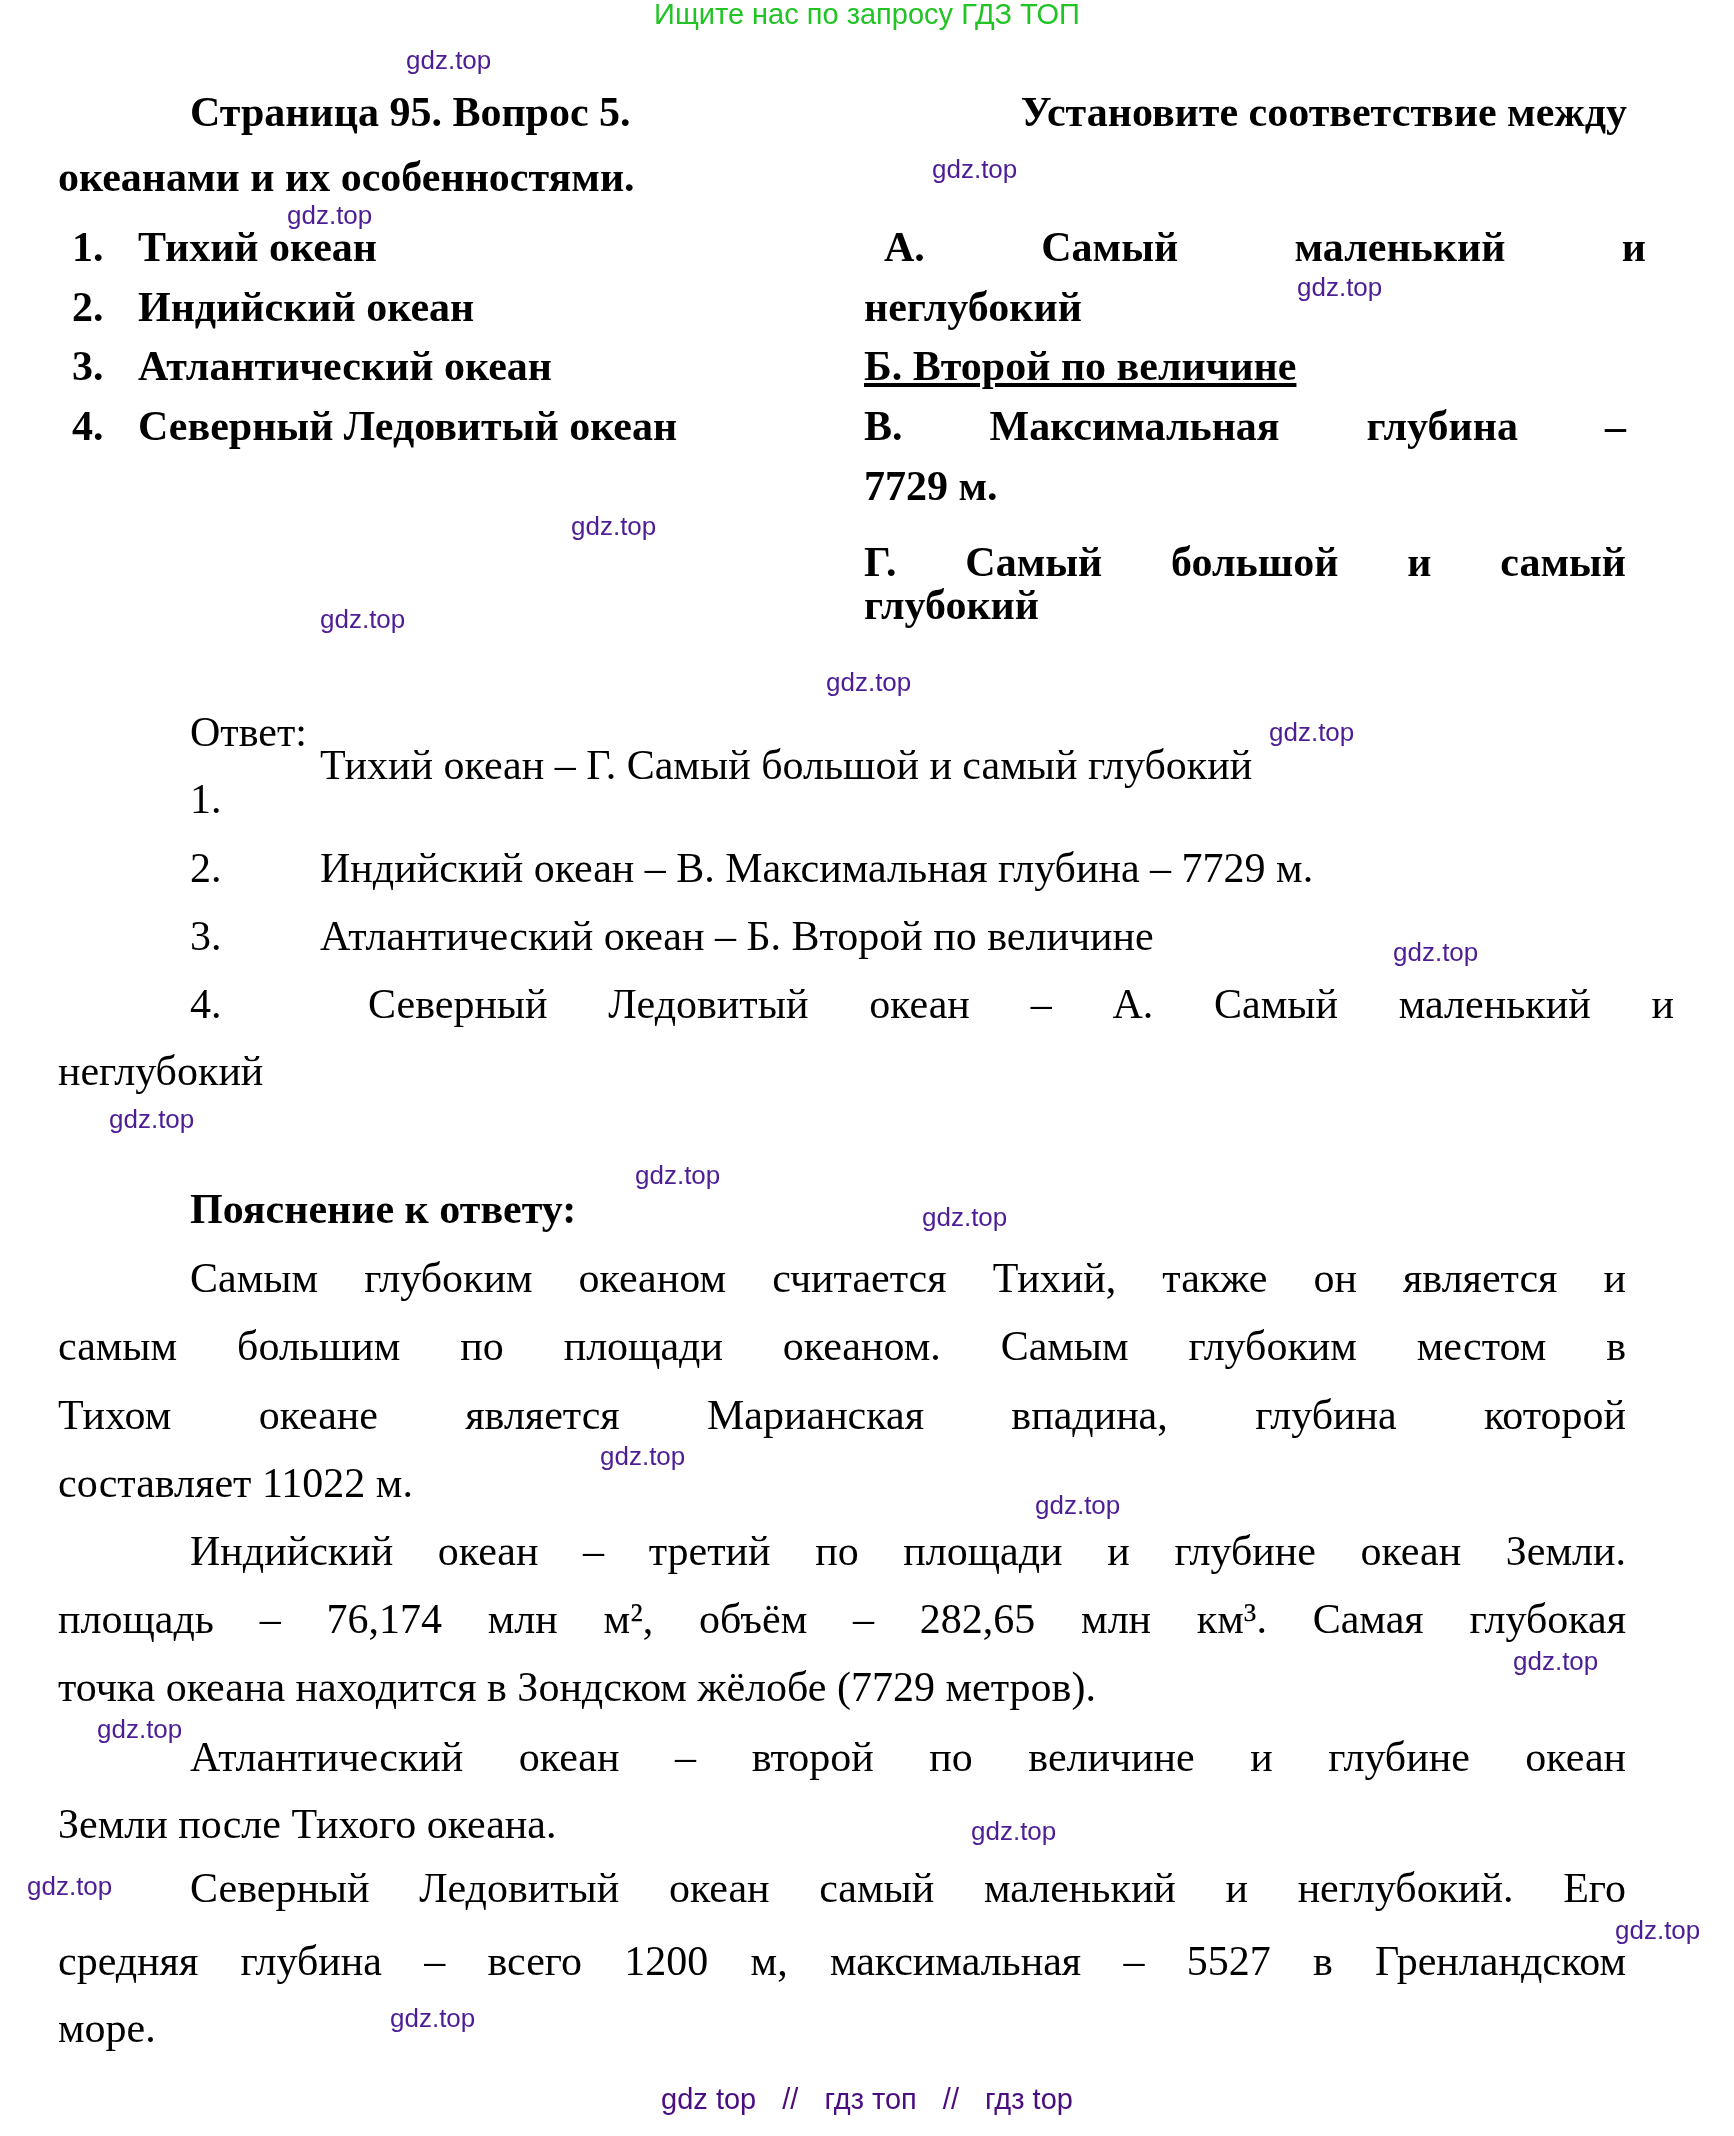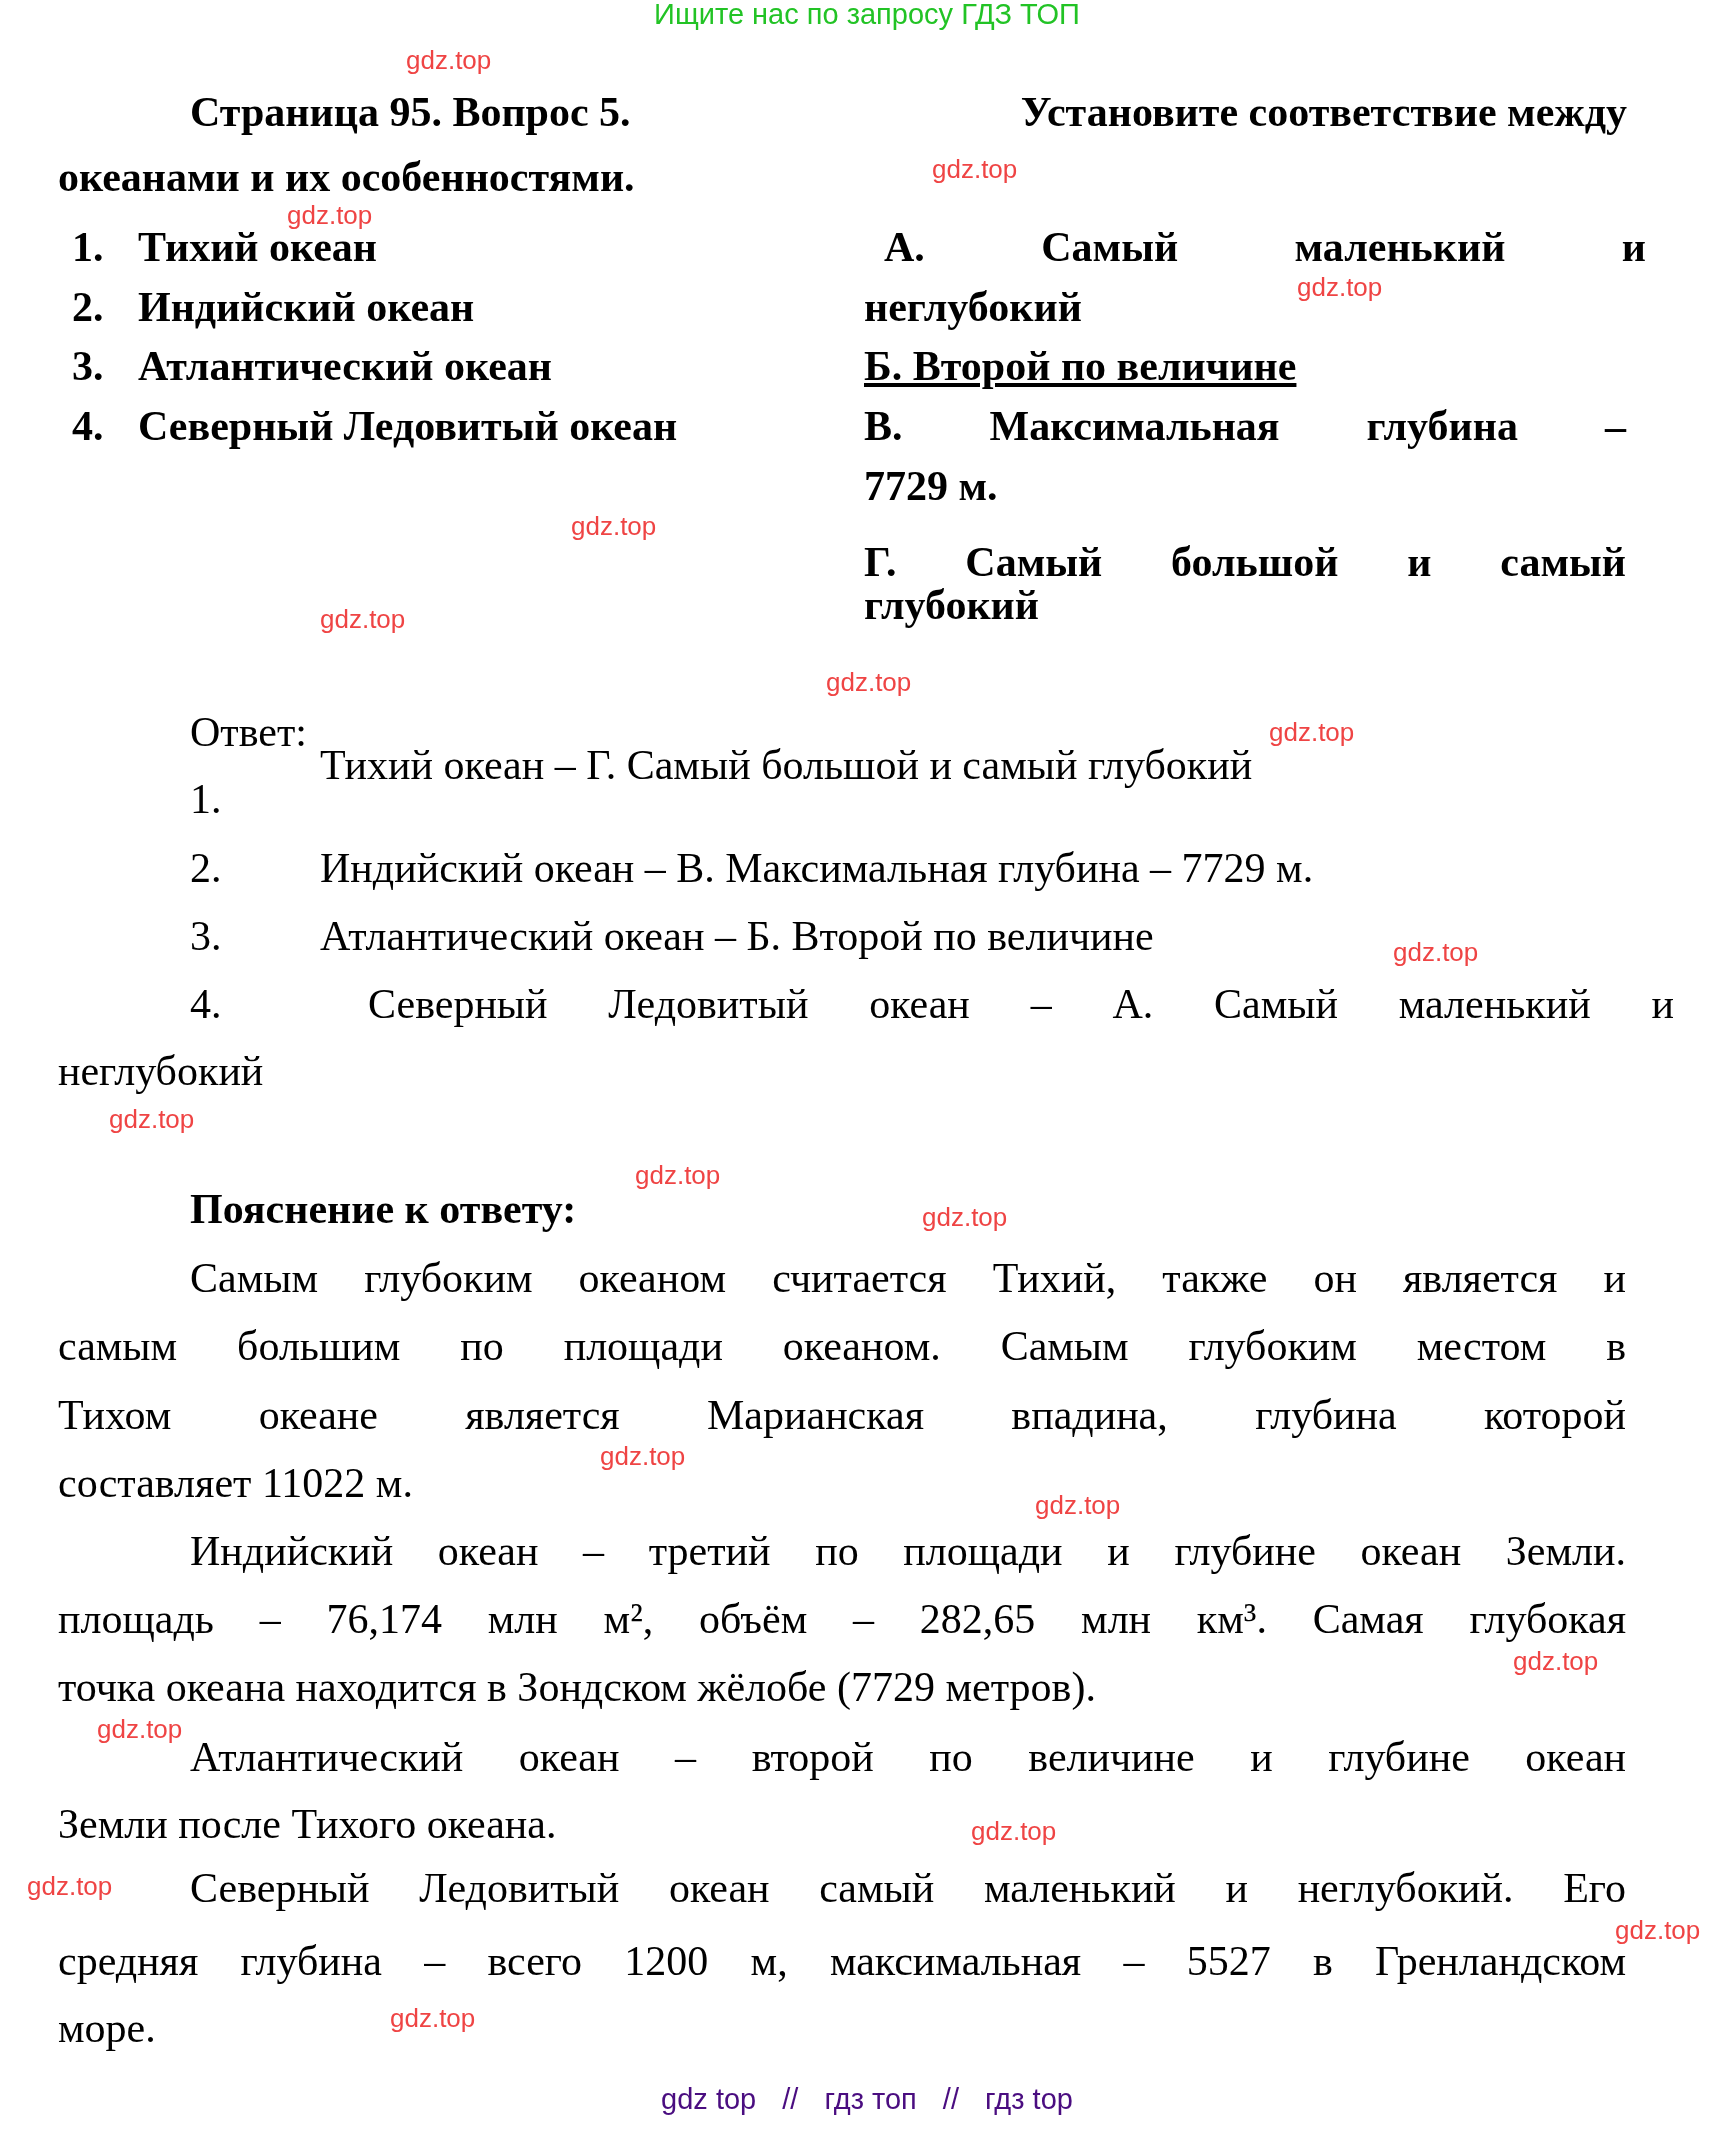--- a/index.html
+++ b/index.html
@@ -2,21 +2,21 @@
 <html style="font-size:14.3px"><head>
 <meta charset="utf-8">
 <style>
   html, body { margin:0; padding:0; background:#ffffff; }
   body { width:1734px; height:2137px; position:relative; overflow:hidden;
          font-family:"Liberation Serif", serif; color:#000; }
   .abs { position:absolute; white-space:nowrap; }
   .header { left:0; width:1734px; top:-1.8px; text-align:center; color:#22c325;
             font-family:"Liberation Sans", sans-serif; font-size:29px; }
   .wm { position:absolute; font-family:"Liberation Sans", sans-serif; font-size:26px;
-        color:#ef4444; white-space:nowrap; }
+        color:#4c1d95; white-space:nowrap; }
   .bold { font-weight:bold; }
   .t { font-size:42px; line-height:53px; }
   .just { position:absolute; left:58px; width:1568px; text-align:justify; text-align-last:justify; }
   .just-r { position:absolute; left:864px; width:762px; text-align:justify; text-align-last:justify; }
   .footer { left:0; width:1734px; top:2083px; text-align:center; color:#4a0d80;
             font-family:"Liberation Sans", sans-serif; font-size:29px; }
   .footer span { margin:0 9px; }
 </style>
 </head>
 <body>

